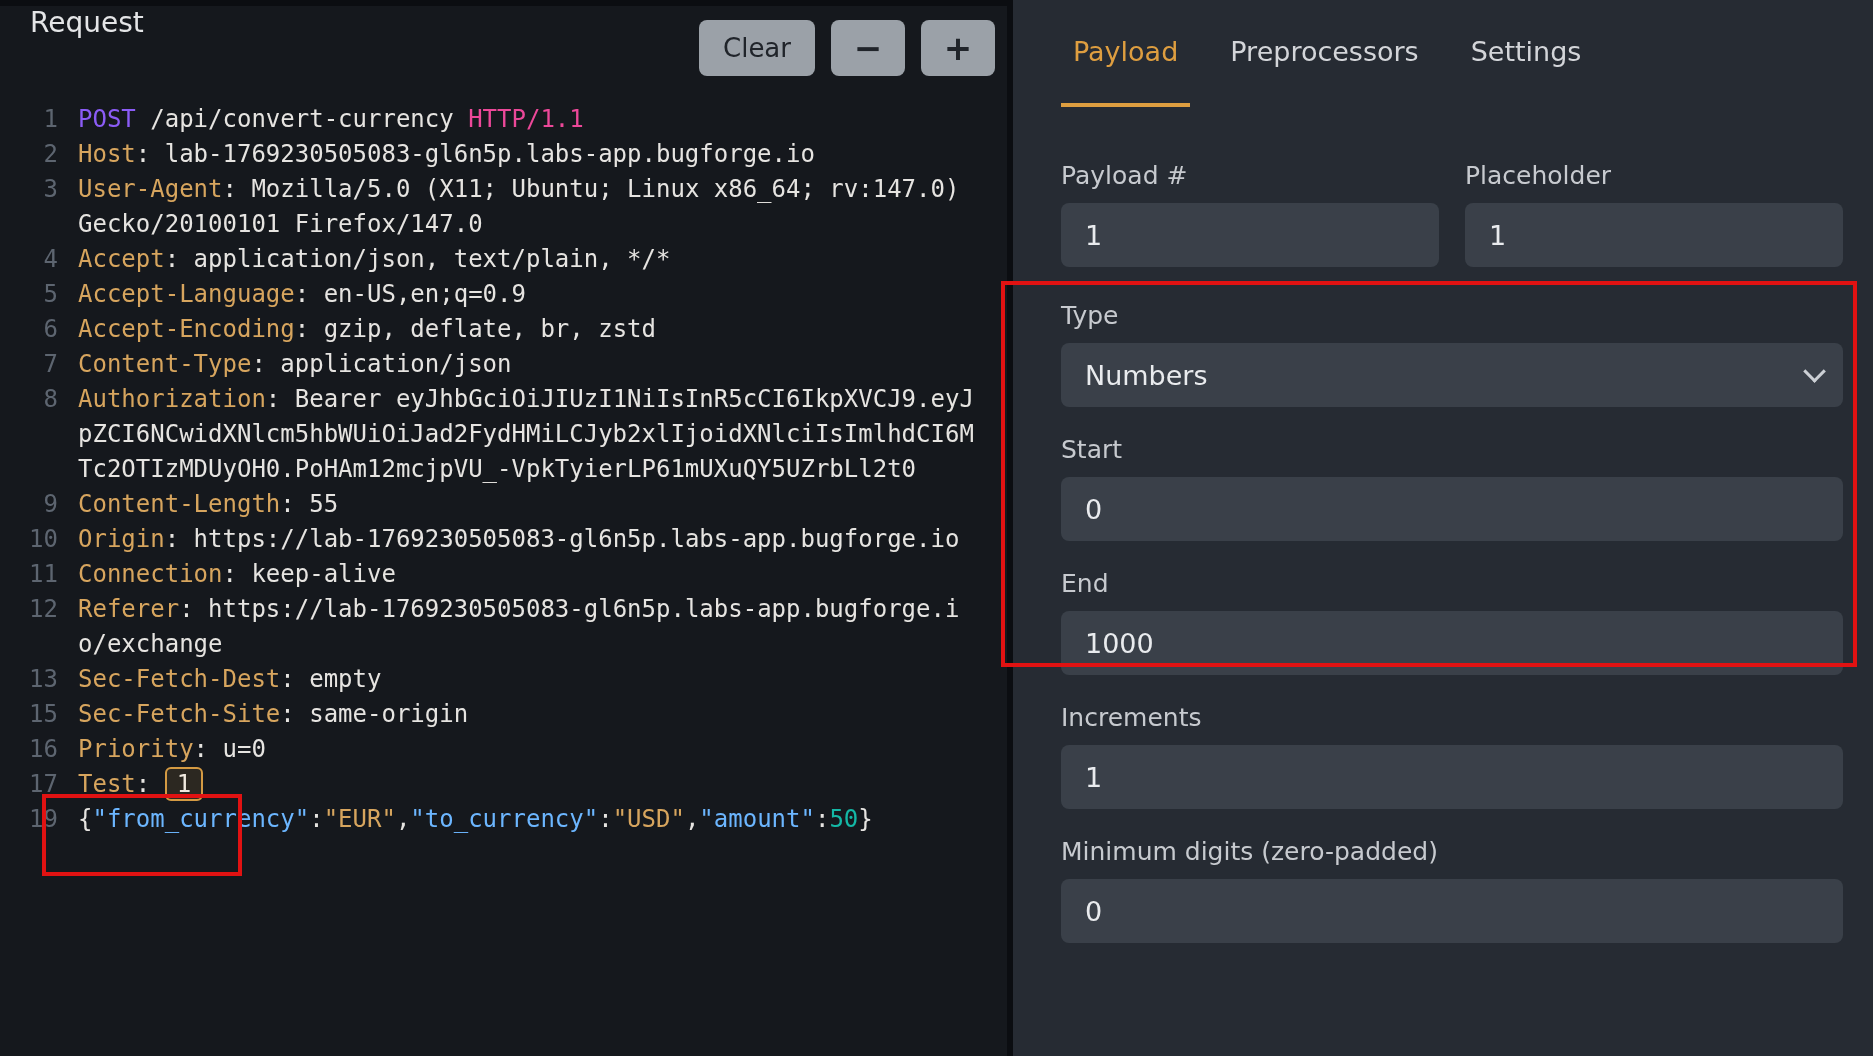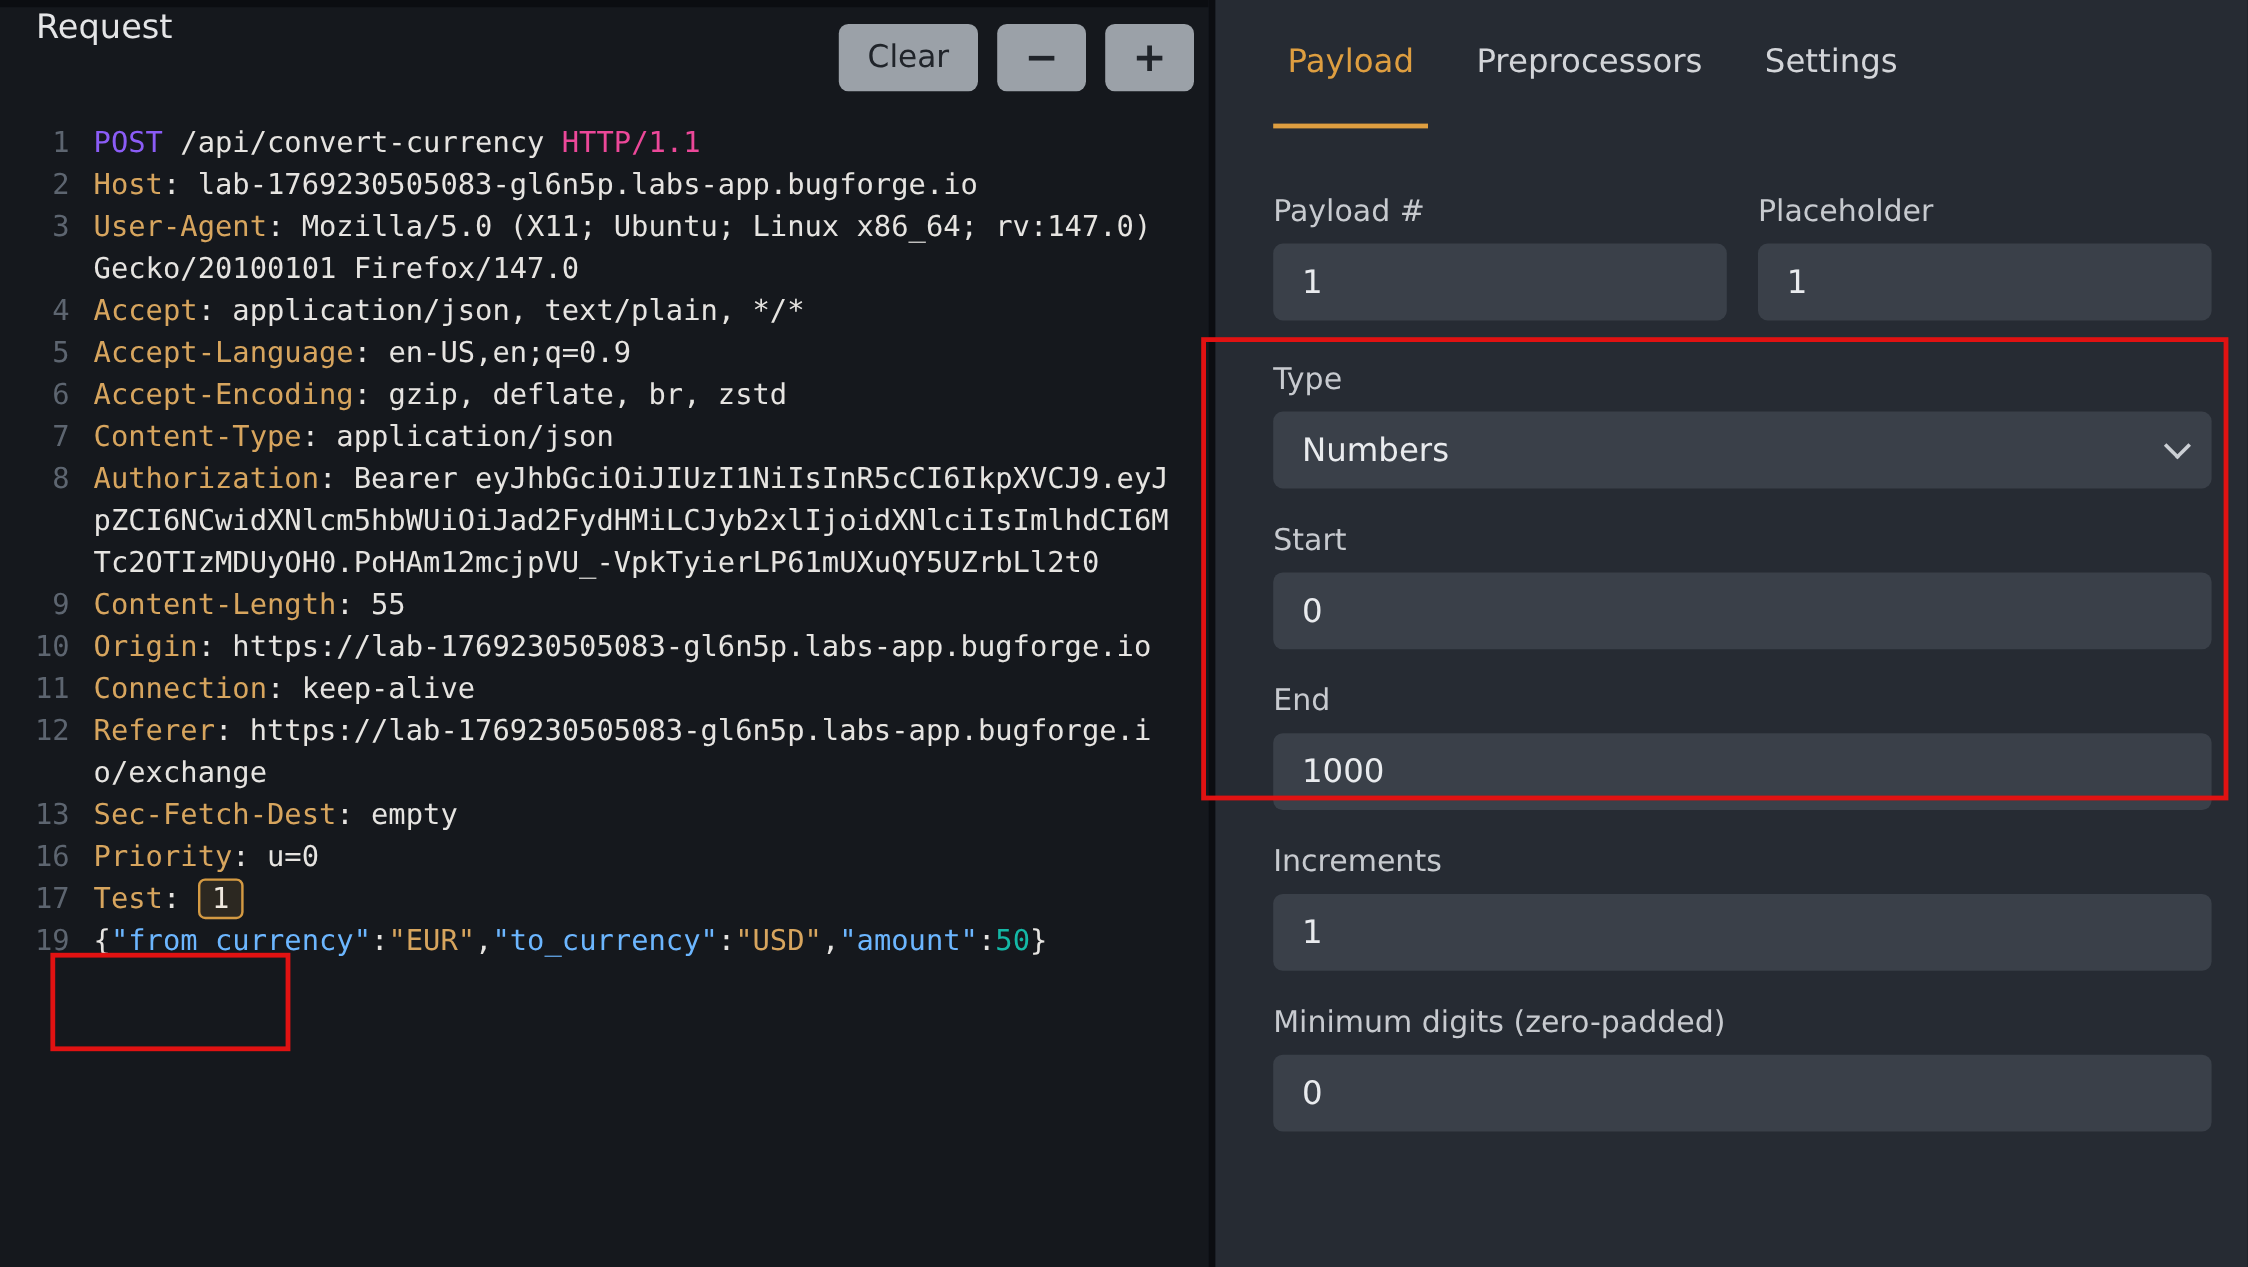--- a/index.html
+++ b/index.html
@@ -118,20 +118,24 @@
       </div>
       <div class="code-row">
         <span class="lnum">12</span>
         <span class="lcontent"><span class="tok-hname">Referer</span><span class="tok-plain">: https://lab-1769230505083-gl6n5p.labs-app.bugforge.io/exchange</span></span>
       </div>
       <div class="code-row">
         <span class="lnum">13</span>
         <span class="lcontent"><span class="tok-hname">Sec-Fetch-Dest</span><span class="tok-plain">: empty</span></span>
       </div>
       <div class="code-row">
+        <span class="lnum">15</span>
+        <span class="lcontent"><span class="tok-hname">Sec-Fetch-Site</span><span class="tok-plain">: same-origin</span></span>
+      </div>
+      <div class="code-row">
         <span class="lnum">16</span>
         <span class="lcontent"><span class="tok-hname">Priority</span><span class="tok-plain">: u=0</span></span>
       </div>
       <div class="code-row">
         <span class="lnum">17</span>
         <span class="lcontent"><span class="tok-hname">Test</span><span class="tok-plain">: </span><span class="tok-marker">1</span></span>
       </div>
       <div class="code-row">
         <span class="lnum">19</span>
         <span class="lcontent"><span class="tok-plain">{</span><span class="tok-jkey">"from_currency"</span><span class="tok-plain">:</span><span class="tok-jstr">"EUR"</span><span class="tok-plain">,</span><span class="tok-jkey">"to_currency"</span><span class="tok-plain">:</span><span class="tok-jstr">"USD"</span><span class="tok-plain">,</span><span class="tok-jkey">"amount"</span><span class="tok-plain">:</span><span class="tok-jnum">50</span><span class="tok-plain">}</span></span>

